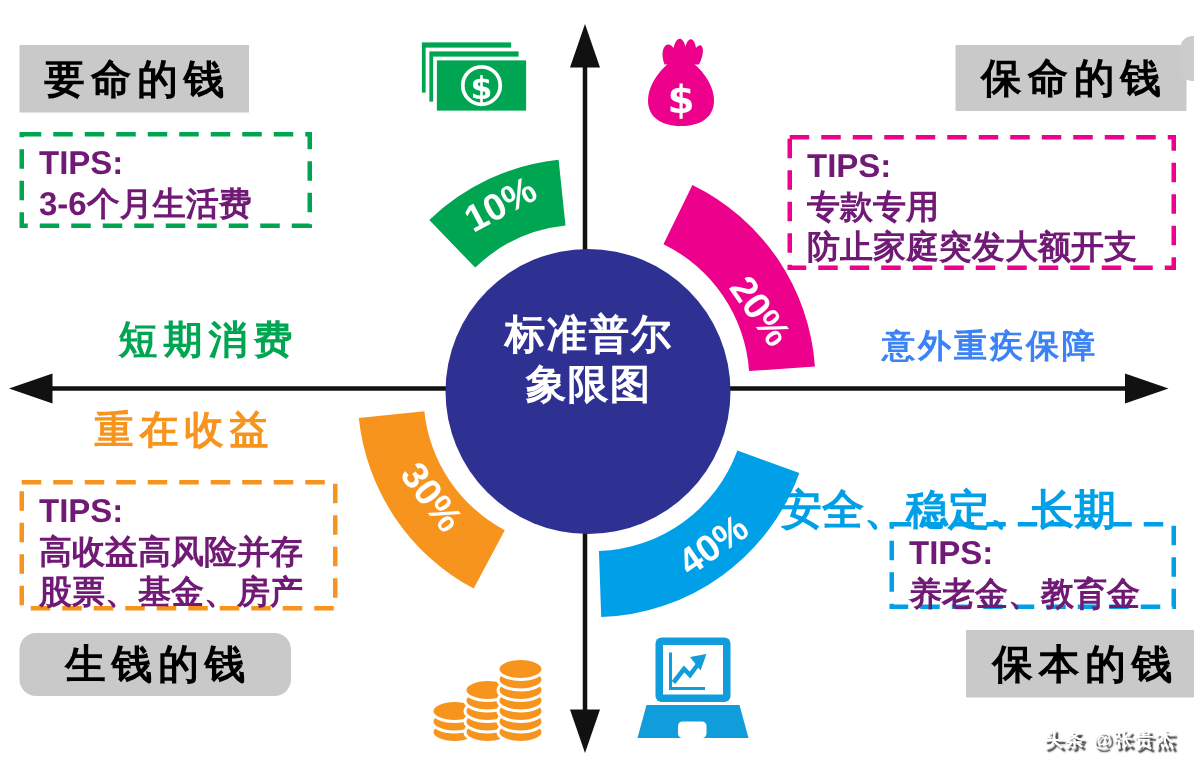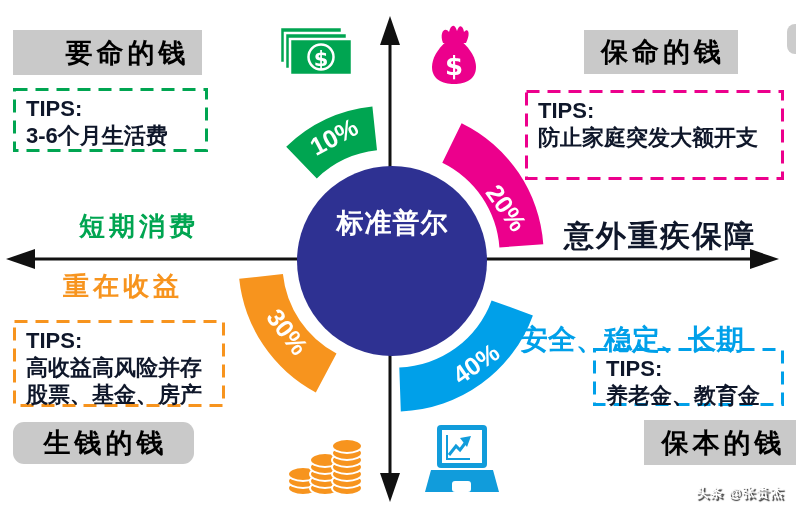--- a/index.html
+++ b/index.html
@@ -1,19 +1,19 @@
 <!DOCTYPE html>
 <html><head>
 <meta charset="utf-8">
 <style>
   html,body{margin:0;padding:0;}
   body{width:796px;height:520px;position:relative;font-family:"Liberation Sans","DejaVu Sans",sans-serif;background:#fff;overflow:hidden;}
   .abs{position:absolute;}
   .graybox{position:absolute;background:#c9c9c9;display:flex;align-items:center;justify-content:center;font-weight:bold;font-size:27px;color:#000;letter-spacing:4px;text-indent:4px;white-space:nowrap;}
-  .tips{position:absolute;font-weight:bold;font-size:22px;color:#0f172a;line-height:27px;padding:7px 0 4px 13px;box-sizing:border-box;}
+  .tips{position:absolute;font-weight:bold;font-size:22px;color:#701a75;line-height:27px;padding:7px 0 4px 13px;box-sizing:border-box;}
   .axis-label{position:absolute;font-weight:bold;text-align:center;white-space:nowrap;}
   .pct{position:absolute;color:#fff;font-weight:bold;font-size:25px;white-space:nowrap;}
   .circle-text{position:absolute;color:#fff;font-weight:bold;font-size:27px;line-height:33px;text-align:center;letter-spacing:1px;text-indent:1px;}
   .watermark{position:absolute;font-weight:bold;font-size:13px;color:#fff;text-shadow:2px 2px 1px rgba(55,55,55,1);letter-spacing:1px;white-space:nowrap;}
   .corner-sliver{position:absolute;background:#cccccc;border-radius:8px 0 0 8px;}
 </style>
 </head>
 <body>
 
 <svg class="abs" style="left:0;top:0" width="796" height="520" viewBox="0 0 796 520">
@@ -75,37 +75,38 @@
     <rect x="437" y="425" width="50" height="43" rx="4" fill="#119cdb"></rect>
     <rect x="442" y="430" width="40" height="33" fill="#fff"></rect>
     <polyline points="447,435 447,459 470,459" fill="none" stroke="#119cdb" stroke-width="2"></polyline>
     <polyline points="449,455 456,446 460,450 466,442" fill="none" stroke="#119cdb" stroke-width="3"></polyline>
     <polygon points="471,436 460,438 467,447" fill="#119cdb"></polygon>
     <path d="M431 470 L493 470 L499 492 L425 492 Z" fill="#119cdb"></path>
     <rect x="452" y="481" width="19" height="11" rx="3" fill="#fff"></rect>
   </g>
 </svg>
 
-<div class="graybox" style="left:13px;top:30px;width:153px;height:45px;padding-left:36px;">
+<div class="graybox" style="left:13px;top:30px;width:153px;height:45px;">
     <span>要命的钱</span>
   </div>
 <div class="tips" style="left:13px;top:88px;width:195px;height:64px;">
   <div>TIPS:</div>
   <div>3-6个月生活费</div>
 </div>
 <div class="axis-label" style="left:56px;top:209px;width:166px;font-size:26px;color:#00a551;letter-spacing:4px;">短期消费</div>
 
-<div class="graybox" style="left:584px;top:30px;width:154px;height:44px;">
+<div class="graybox" style="left:637px;top:30px;width:154px;height:44px;">
     <span>保命的钱</span>
   </div>
 <div class="tips" style="left:525px;top:90px;width:259px;height:90px;">
   <div>TIPS:</div>
+  <div>专款专用</div>
   <div>防止家庭突发大额开支</div>
 </div>
-<div class="axis-label" style="left:560px;top:216px;width:200px;font-size:30px;color:#0f172a;letter-spacing:2px;">意外重疾保障</div>
+<div class="axis-label" style="left:560px;top:216px;width:200px;font-size:22px;color:#3b82f6;letter-spacing:2px;">意外重疾保障</div>
 
 <div class="axis-label" style="left:40px;top:269px;width:166px;font-size:26px;color:#f7941e;letter-spacing:4px;">重在收益</div>
 <div class="tips" style="left:13px;top:320px;width:212px;height:87px;">
   <div>TIPS:</div>
   <div>高收益高风险并存</div>
   <div>股票、基金、房产</div>
 </div>
 <div class="graybox" style="left:13px;top:422px;width:181px;height:42px;border-radius:11px;">
     <span>生钱的钱</span>
   </div>
@@ -119,17 +120,18 @@
     <span>保本的钱</span>
   </div>
 
 <div class="pct" style="left:334px;top:137px;transform:translate(-50%,-50%) rotate(-28deg);">10%</div>
 <div class="pct" style="left:506px;top:208px;transform:translate(-50%,-50%) rotate(55deg);">20%</div>
 <div class="pct" style="left:287px;top:332px;transform:translate(-50%,-50%) rotate(53deg);">30%</div>
 <div class="pct" style="left:476px;top:364px;transform:translate(-50%,-50%) rotate(-35deg);">40%</div>
 
 <div class="circle-text" style="left:272px;top:207px;width:240px;">
   <div>标准普尔</div>
+  <div>象限图</div>
 </div>
 
 <div class="watermark" style="right:12px;top:484px;">头条 @张贵杰</div>
 
 <div class="corner-sliver" style="left:787px;top:24px;width:9px;height:30px;"></div>
 
 </body></html>

